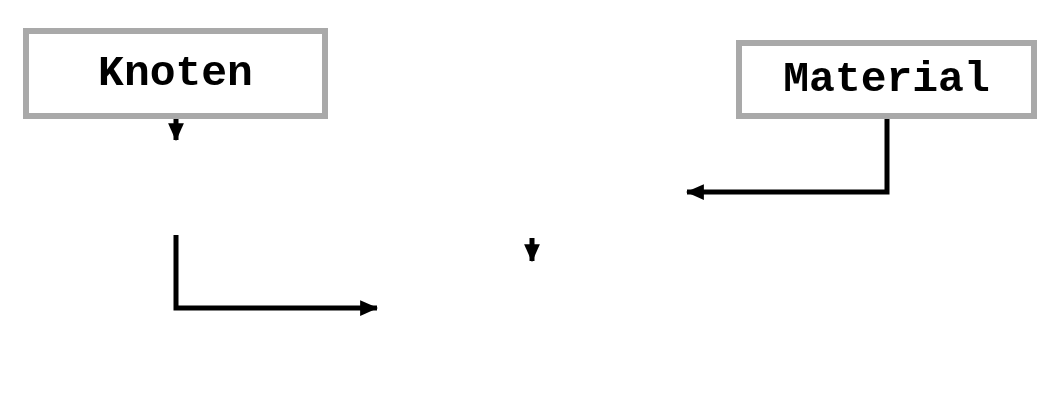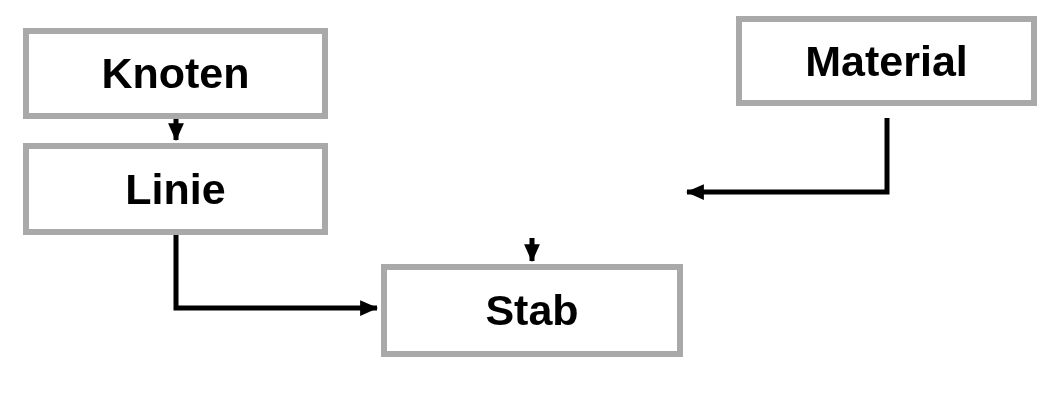--- a/index.html
+++ b/index.html
@@ -12,41 +12,41 @@
   * { margin: 0; padding: 0; box-sizing: border-box; }
   html, body {
     background: var(--background, #fff);
   }
   .canvas {
     position: relative;
     width: 1063px;
     height: 413px;
     background: var(--background, #fff);
     overflow: hidden;
-    font-family: Liberation Sans, sans-serif;
+    font-family: Liberation Mono, monospace;
   }
   .node {
     position: absolute;
     border: 6px solid var(--box-border, #a9a9a9);
     background: var(--box-fill, #fff);
     display: flex;
     align-items: center;
     justify-content: center;
   }
   .node .label {
     font-weight: bold;
     font-size: 43px;
     color: var(--text, #000);
     white-space: nowrap;
     letter-spacing: 0;
   }
   .node-knoten      { left: 23px;  top: 28px;  width: 305px; height: 91px; }
   .node-linie       { left: 23px;  top: 143px; width: 305px; height: 92px; }
   .node-querschnitt { left: 381px; top: 148px; width: 301px; height: 90px; }
-  .node-material    { left: 736px; top: 16px;  width: 301px; height: 90px; }
+  .node-material    { left: 736px; top: 40px;  width: 301px; height: 79px; }
   .node-stab        { left: 381px; top: 264px; width: 302px; height: 93px; }
   .arrows {
     position: absolute;
     left: 0; top: 0;
     width: 1063px;
     height: 413px;
     pointer-events: none;
   }
   .arrow-line {
     stroke: var(--arrow, #000);
@@ -73,26 +73,20 @@
     <path class="arrow-line" marker-end="url(#head)" d="M 176 119 L 176 140"></path>
     <path class="arrow-line" marker-end="url(#head)" d="M 176 235 L 176 308 L 377 308"></path>
     <path class="arrow-line" marker-end="url(#head)" d="M 887 118 L 887 192 L 687 192"></path>
     <path class="arrow-line" marker-end="url(#head)" d="M 532 238 L 532 261"></path>
   </svg>
 
   <div class="node node-knoten">
     <span class="label">Knoten</span>
   </div>
 
-  <div class="node node-linie">
-    <span class="label">Linie</span>
-  </div>
 
 
   <div class="node node-material">
     <span class="label">Material</span>
   </div>
 
-  <div class="node node-stab">
-    <span class="label">Stab</span>
-  </div>
 
 </div>
 
 </body></html>

